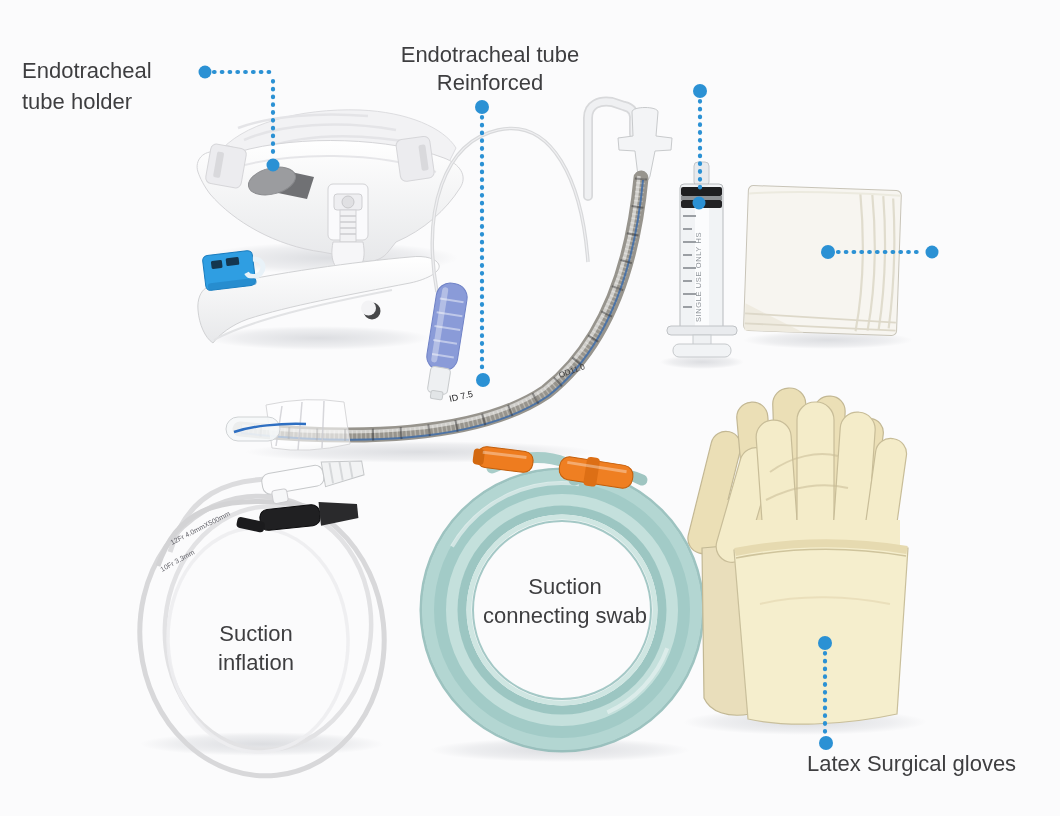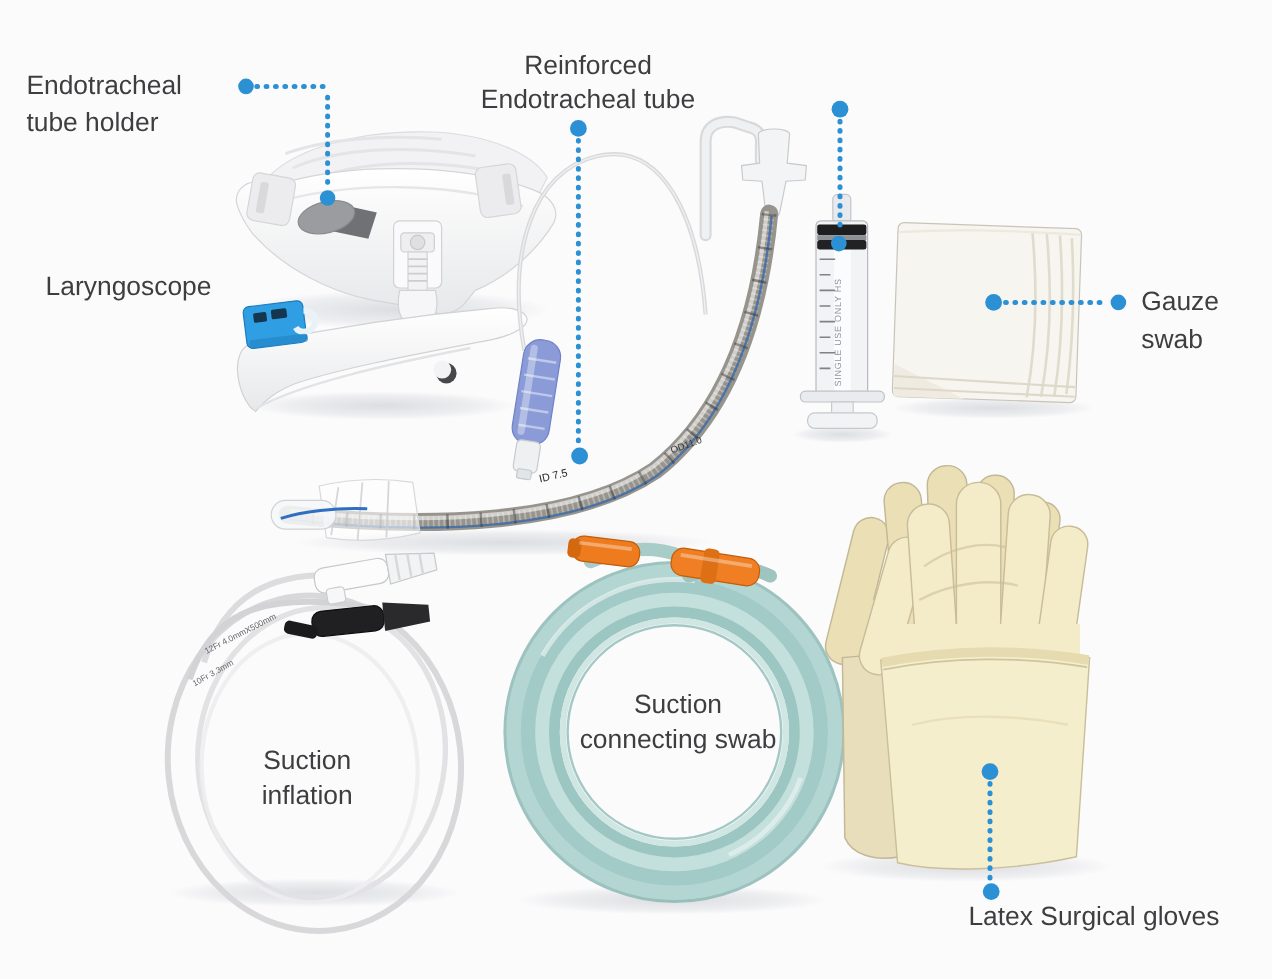--- a/index.html
+++ b/index.html
@@ -243,34 +243,27 @@
     <path class="leader" d="M825 653 V733"></path>
     <circle class="leader-dot" cx="826" cy="743" r="7"></circle>
   </g>
 </svg>
 
 <div class="label" id="lab-holder">
   <div>Endotracheal</div>
   <div>tube holder</div>
 </div>
 
-<div class="label" id="lab-laryngo">
-  <div>Laryngoscope</div>
-</div>
 
 <div class="label center" id="lab-reinforced">
+  <div>Endotracheal tube</div>
   <div>Reinforced</div>
-  <div>Endotracheal tube</div>
-</div>
-
-
-<div class="label" id="lab-gauze">
-  <div>Gauze</div>
-  <div>swab</div>
-</div>
+</div>
+
+
 
 <div class="label center" id="lab-catheter">
   <div>Suction</div>
   <div>inflation</div>
 </div>
 
 <div class="label center" id="lab-connecting">
   <div>Suction</div>
   <div>connecting swab</div>
 </div>

